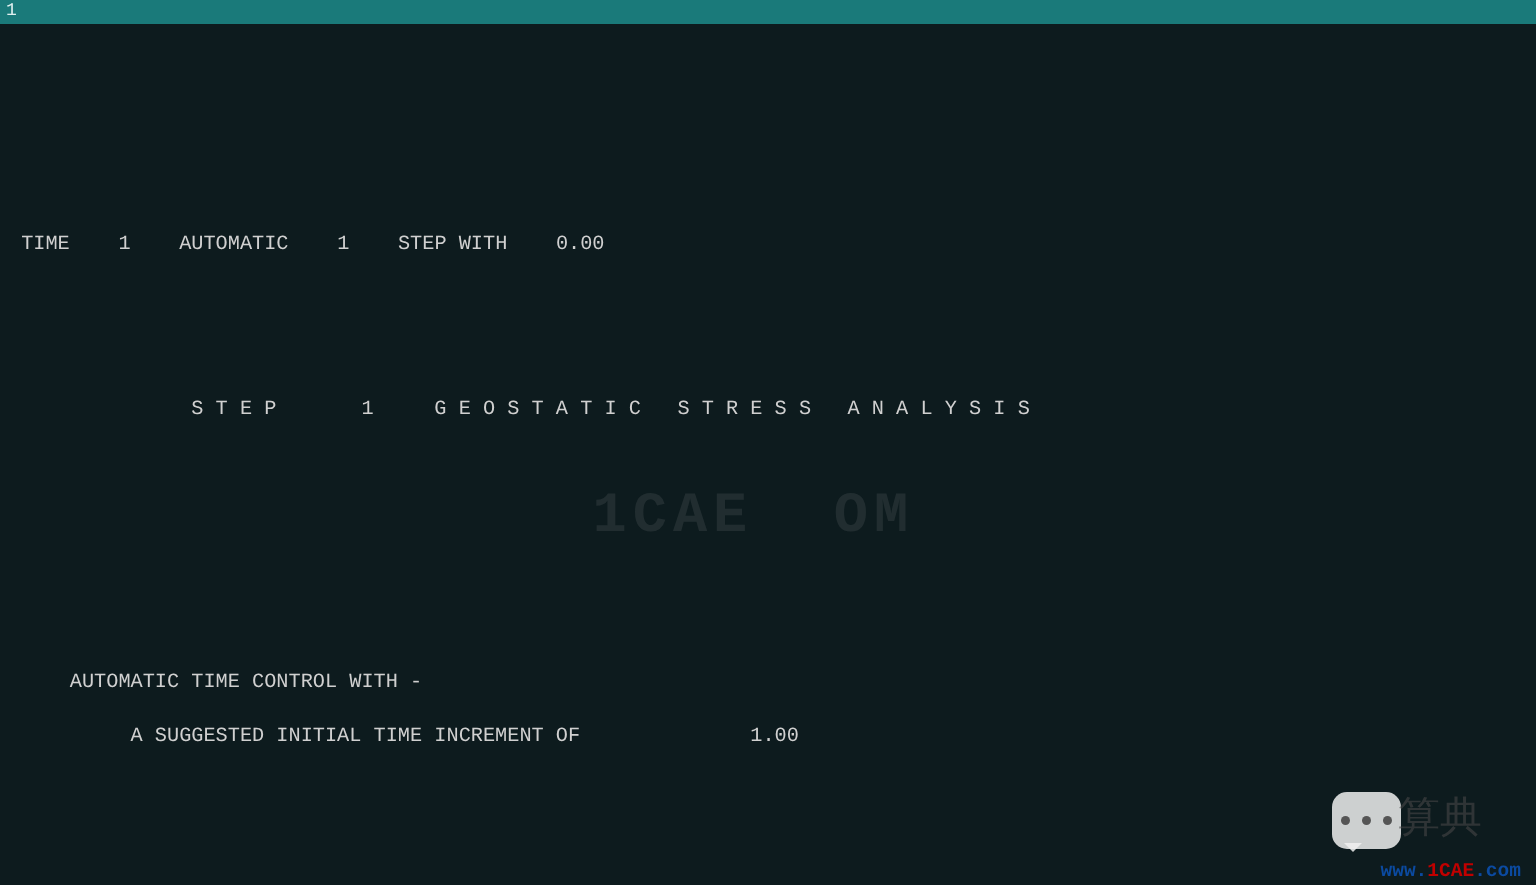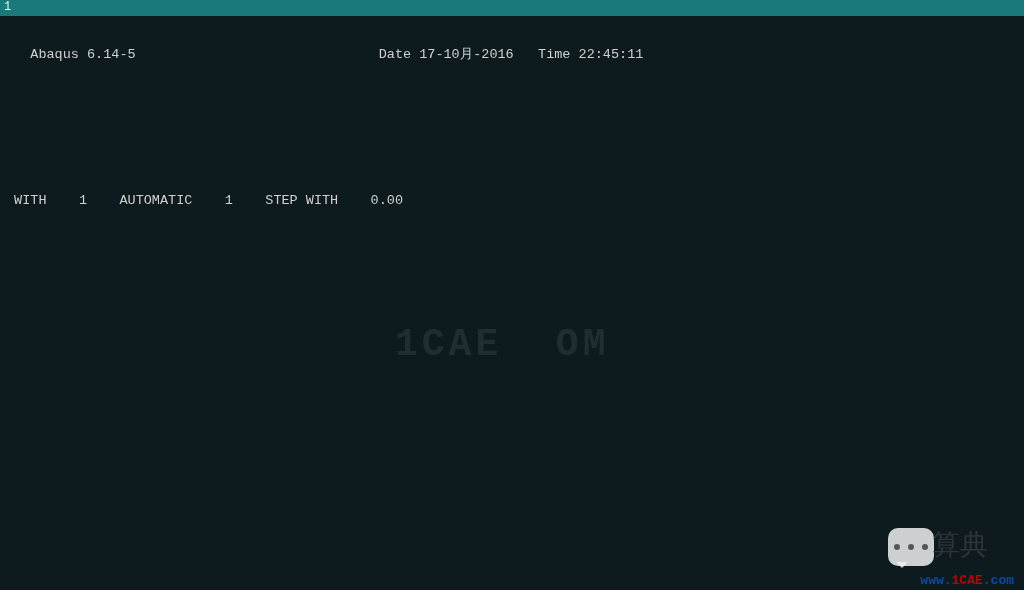--- a/index.html
+++ b/index.html
@@ -76,31 +76,33 @@
     background: #555; border-radius: 50%;
     margin: 16px 2px 0 6px;
   }
 </style>
 </head>
 <body>
 
 <div class="titlebar"><span>1</span></div>
 
 <div class="term">
-<div>   <span>Abaqus 6.14-5</span>                              <span>Date</span> <span>17-10月-2016</span>   <span>Time</span> <span>22:45:11</span></div>
 <div> </div>
 <div> </div>
 <div> </div>
-<div> <span>WITH</span>    <span>1</span>    <span>AUTOMATIC</span>    <span>1</span>    <span>STEP WITH</span>    <span>0.00</span></div>
+<div> <span>TIME</span>    <span>1</span>    <span>AUTOMATIC</span>    <span>1</span>    <span>STEP WITH</span>    <span>0.00</span></div>
+<div> </div>
+<div> </div>
+<div>               <span>S T E P       1     G E O S T A T I C   S T R E S S   A N A L Y S I S</span></div>
 <div> </div>
 <div> </div>
 <div> </div>
 <div> </div>
-<div> </div>
-<div> </div>
+<div>     <span>AUTOMATIC TIME CONTROL WITH -</span></div>
+<div>          <span>A SUGGESTED INITIAL TIME INCREMENT OF</span>              <span>1.00</span></div>
 
 
 
 
 
 
 
 
 
 

